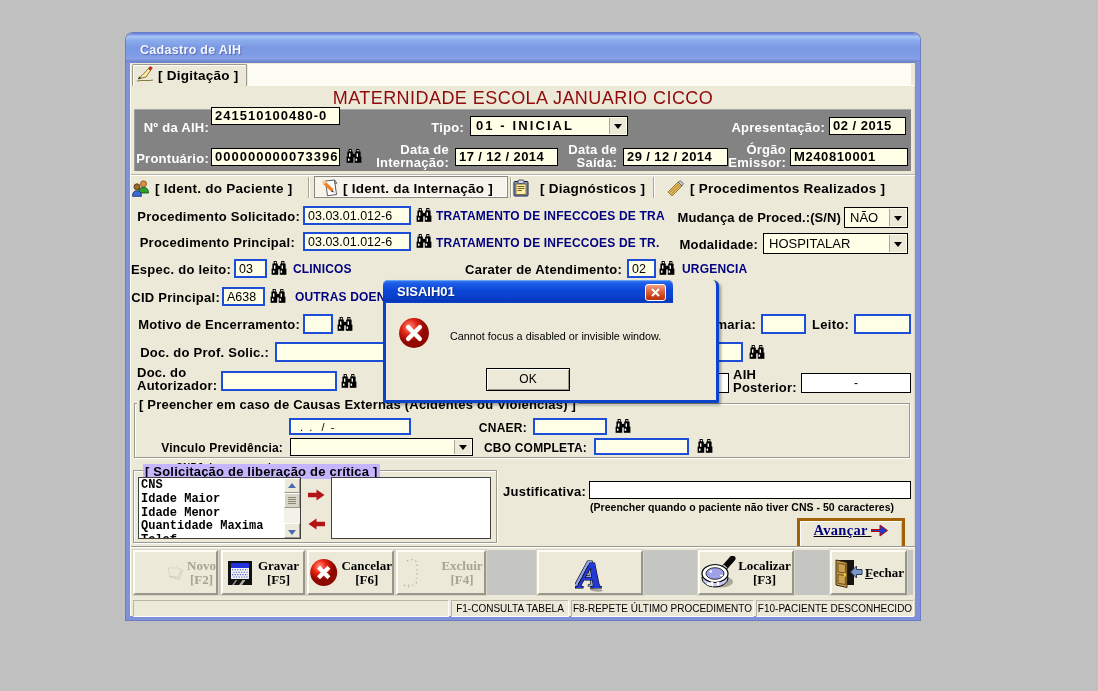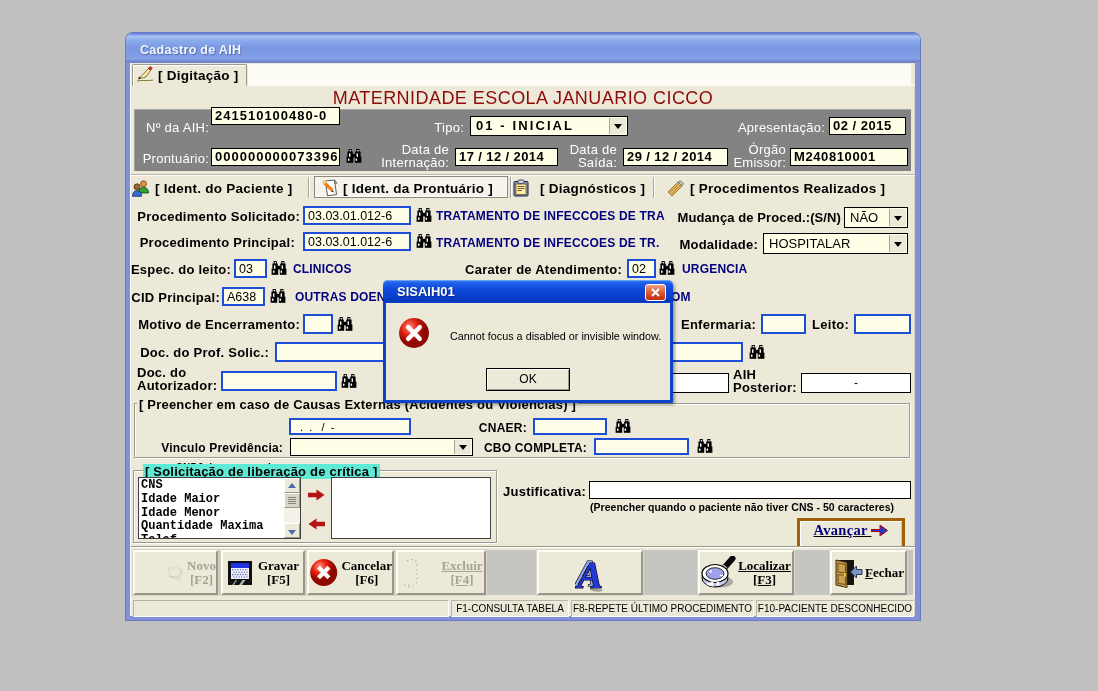--- a/index.html
+++ b/index.html
@@ -1,19 +1,19 @@
 <!DOCTYPE html>
 <html><head>
 <meta charset="utf-8">
 <style>
 * { margin:0; padding:0; box-sizing:border-box; }
 html,body { width:1098px; height:691px; background:#c0c0c0; overflow:hidden;
   font-family:"Liberation Sans", sans-serif; }
 .abs { position:absolute; }
-.lbl { position:absolute; color:#fff; font-weight:normal; font-size:13px; letter-spacing:0.25px; white-space:nowrap; }
+.lbl { position:absolute; color:#fff; font-weight:bold; font-size:13px; letter-spacing:0.25px; white-space:nowrap; }
 .blbl { position:absolute; color:#000; font-weight:bold; font-size:13px; letter-spacing:0.25px; white-space:nowrap; }
 .nlbl { position:absolute; color:#000080; font-weight:bold; font-size:12px; white-space:nowrap; letter-spacing:0.18px; }
 .inp { position:absolute; background:#fffee6; border:2px solid #1d4ed8; font-size:12.5px; color:#000; line-height:16px; padding-left:3px; white-space:nowrap; overflow:hidden; }
 .ginp { position:absolute; background:#fffee6; border:1px solid #000; font-size:13px; font-weight:bold; letter-spacing:1px; color:#000; line-height:16px; padding-left:3px; white-space:nowrap; overflow:hidden; }
 .winp { position:absolute; background:#fff; border:1px solid #000; font-size:12px; color:#000; white-space:nowrap; overflow:hidden; }
 .combo { position:absolute; background:#fffee6; border:1px solid #000; font-size:13px; color:#000; white-space:nowrap; overflow:hidden; }
 .combo .ar { position:absolute; right:1px; top:1px; bottom:1px; width:17px; background:#ece9d8;
   border-left:1px solid #aca899; }
 .combo .ar:after { content:""; position:absolute; left:4px; top:50%; margin-top:-2px; border:4px solid transparent; border-top:5px solid #000; }
 .gb { position:absolute; border:1px solid #9c9a8c; box-shadow:1px 1px 0 #fff inset, 1px 1px 0 #fff; }
@@ -117,21 +117,21 @@
 </svg></div>
 <div class="blbl" style="left:155px; top:181px; font-size:13.5px;">[ Ident. do Paciente ]</div>
 <div class="abs" style="left:321px; top:179px;">
 <svg width="18" height="18" viewBox="0 0 18 18">
   <path d="M4.5 2 L13.5 1 L15.5 15.5 L6.5 16.8 Z" fill="#fff" stroke="#484848" stroke-width="0.9"></path>
   <path d="M13.5 1 L14 4.5 L16 4.2 Z" fill="#d8d8d8" stroke="#484848" stroke-width="0.7"></path>
   <path d="M3 3.5 L11.5 11.5" stroke="#ef8020" stroke-width="3.2"></path>
   <path d="M2 2 L4.5 4.2" stroke="#f8c888" stroke-width="3"></path>
   <path d="M11 11 L13.5 13.6 L10.3 12.8 Z" fill="#303030"></path>
 </svg></div>
-<div class="blbl" style="left:343px; top:181px; font-size:13.5px;">[ Ident. da Prontuário ]</div>
+<div class="blbl" style="left:343px; top:181px; font-size:13.5px;">[ Ident. da Internação ]</div>
 <div class="abs" style="left:513px; top:179px;">
 <svg width="17" height="18" viewBox="0 0 17 18">
   <rect x="1" y="2.5" width="14" height="14.5" rx="1" fill="#8898c0" stroke="#102048" stroke-width="1"></rect>
   <rect x="3" y="5" width="10" height="10.5" fill="#ffefa8" stroke="#705818" stroke-width="0.8"></rect>
   <rect x="5" y="1" width="6" height="3.6" rx="1.2" fill="#d0d4dc" stroke="#333c50" stroke-width="0.9"></rect>
   <path d="M4.5 7.5 h7 M4.5 9.5 h7 M4.5 11.5 h4.5" stroke="#604818" stroke-width="0.9"></path>
 </svg></div>
 <div class="blbl" style="left:540px; top:181px; font-size:13.5px;">[ Diagnósticos ]</div>
 <div class="abs" style="left:666px; top:180px;">
 <svg width="18" height="16" viewBox="0 0 18 16">
@@ -388,21 +388,21 @@
         <rect x="3.7" y="1" width="1.3" height="1.3"></rect>
         <rect x="11.3" y="1" width="1.3" height="1.3"></rect>
         <rect x="3" y="4.4" width="1.4" height="3.4"></rect>
         <rect x="10.6" y="4.4" width="1.4" height="3.4"></rect>
         <rect x="2" y="9.6" width="1.5" height="2.2"></rect>
         <rect x="9.6" y="9.6" width="1.5" height="2.2"></rect>
       </g>
     </svg></div>
 
 <div class="gb" style="left:133px; top:470px; width:364px; height:73px;"></div>
-<div class="blbl" style="left:143px; top:464px; background:#5eead4; padding:0 2px; letter-spacing:0.2px;">[ Solicitação de liberação de crítica ]</div>
+<div class="blbl" style="left:143px; top:464px; background:#c4b5fd; padding:0 2px; letter-spacing:0.2px;">[ Solicitação de liberação de crítica ]</div>
 <div class="winp" style="left:138px; top:477px; width:163px; height:62px; border-color:#404040;">
   <div style="position:absolute; left:2px; top:1px; font-family:'Liberation Mono',monospace; font-weight:bold; font-size:12px; line-height:13.8px; color:#000;">CNS<br>Idade Maior<br>Idade Menor<br>Quantidade Maxima<br>Telef</div>
 </div>
 
 <div class="abs" style="left:284px; top:478px; width:16px; height:60px; background:#f4f2e8;"></div>
 <div class="abs sbbtn" style="left:284px; top:478px; width:16px; height:15px;">
   <svg width="14" height="13" viewBox="0 0 14 13">
       <path d="M7 3 L11 8 H3 Z" fill="#4a6ab0"></path>
     </svg></div>
 <div class="abs" style="left:284px; top:493px; width:16px; height:15px; background:#d8d5c6; border:1px solid #fff; border-right-color:#9a988a; border-bottom-color:#9a988a;">
@@ -469,30 +469,30 @@
     <circle cx="15.5" cy="15.5" r="14.2" fill="url(#rg1)"></circle>
     <path d="M10 10 L21 21 M21 10 L10 21" stroke="#fff" stroke-width="4.4"></path>
   </svg>
   <div class="tx" style="margin-left:3px;">Cancelar<br>[F6]</div>
 </div>
 <div class="tbtn dis" style="left:396px; width:90px;">
   <svg width="24" height="32" viewBox="0 0 24 32" fill="none" stroke="#b4b1a1" stroke-width="1.2">
     <path d="M8 4 q6 -3.5 10 1.5 l0 19 q-2 5 -9 3.5" stroke-dasharray="1.4 3"></path>
     <path d="M5 28 q4 3 8 1" stroke-dasharray="1.4 3"></path>
   </svg>
-  <div class="tx" style="margin-left:18px;text-decoration:underline;">Excluir<br>[F4]</div>
+  <div class="tx" style="margin-left:18px;">Excluir<br>[F4]</div>
 </div>
 <div class="tbtn" style="left:537px; width:106px;">
   <svg width="31" height="41" viewBox="0 0 31 41">
     <path d="M15 35 q6 3 11 2 l2 2 q-7 2 -13 -1 Z" fill="#a5a295"></path>
     <text x="0" y="34" font-family="Liberation Serif, serif" font-weight="bold" font-style="italic" font-size="38" fill="#91a6ee" stroke="#000" stroke-width="1.2" paint-order="stroke">A</text>
     <text x="2.5" y="36" font-family="Liberation Serif, serif" font-weight="bold" font-style="italic" font-size="38" fill="#2438d8" stroke="#000" stroke-width="1.2" paint-order="stroke">A</text>
   </svg>
 </div>
-<div class="tbtn" style="left:698px; width:96px;text-decoration:underline;">
+<div class="tbtn" style="left:698px; width:96px;">
   <svg width="36" height="33" viewBox="0 0 36 33">
     <ellipse cx="19" cy="26" rx="13" ry="5.5" fill="#aaa89a"></ellipse>
     <path d="M24 11 L31.5 2.5" stroke="#0a0a0a" stroke-width="6" stroke-linecap="round"></path>
     <path d="M22.5 12.5 L24.5 10.3" stroke="#e8e8e8" stroke-width="4.5"></path>
     <ellipse cx="14" cy="22" rx="13" ry="9" fill="#c8c8ee" stroke="#000" stroke-width="1"></ellipse>
     <ellipse cx="14" cy="17.5" rx="13" ry="9" fill="#fff" stroke="#000" stroke-width="1.2"></ellipse>
     <ellipse cx="14" cy="17.5" rx="9" ry="5.8" fill="#9fa2e8" stroke="#000" stroke-width="0.8"></ellipse>
     <path d="M8.5 15.5 l2.5 0 M9.7 14.3 l0 2.5 M19 19.5 l3 0" stroke="#f4f4ff" stroke-width="1.4"></path>
     <path d="M6 27.5 l5 1.5 0 -3.5 M17 29.5 l0 -3.5" stroke="#fff" stroke-width="2.5" fill="none"></path>
   </svg>
@@ -507,21 +507,21 @@
     <path d="M29 12.5 L23.5 12.5 L23.5 9 L17.5 15 L23.5 21 L23.5 17.5 L29 17.5 Z" fill="#7b99c8" stroke="#2a3a58" stroke-width="1"></path>
   </svg>
   <div class="tx" style="margin-left:2px;"><u>F</u>echar</div>
 </div>
 
 <div class="sbar" style="left:133px; width:316px;"></div>
 <div class="sbar" style="left:451px; width:118px;">F1-CONSULTA TABELA</div>
 <div class="sbar" style="left:571px; width:183px;">F8-REPETE ÚLTIMO PROCEDIMENTO</div>
 <div class="sbar" style="left:756px; width:158px;">F10-PACIENTE DESCONHECIDO</div>
 
-<div class="abs" style="left:383px; top:280px; width:290px; height:123px;
+<div class="abs" style="left:383px; top:280px; width:336px; height:123px;
   border:3px solid #0d43c8; border-top:none; border-radius:6px 6px 2px 2px;
   background:#ece9d8; box-shadow:2px 2px 3px rgba(0,0,0,0.35);">
   <div style="position:absolute; left:-3px; top:0; width:290px; height:23px; border-radius:5px 5px 0 0;
     background:linear-gradient(180deg,#3a80f0 0%,#1e5ee8 14%,#0c46d8 45%,#0a40cc 75%,#0636b8 92%,#0c44d4 100%);
     box-shadow:inset 0 1px 0 #6aa2f4;"></div>
   <div style="position:absolute; left:11px; top:4px; color:#fff; font-weight:bold; font-size:13px;
     text-shadow:1px 1px 1px #05278a;">SISAIH01</div>
   <div style="position:absolute; left:259px; top:4px; width:21px; height:17px; border-radius:3px;
     background:linear-gradient(180deg,#f0a088 0%,#e06844 40%,#cc3a14 80%,#b83310 100%);
     border:1px solid #fff;">

